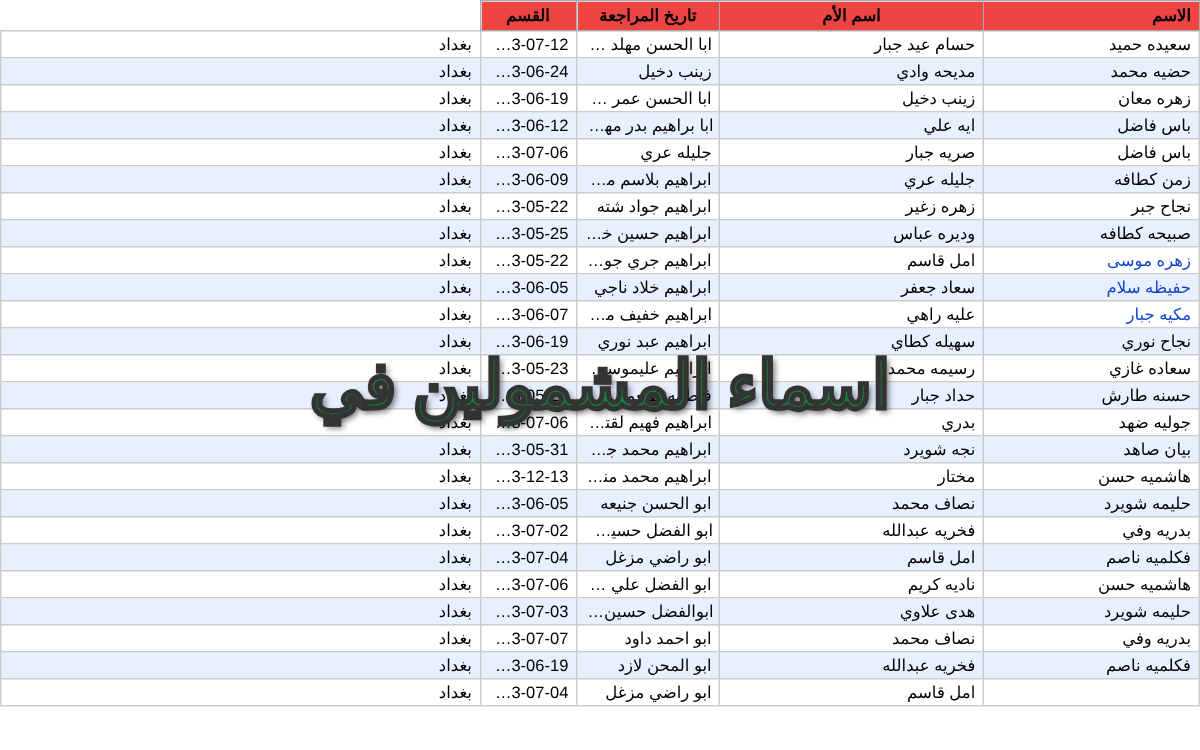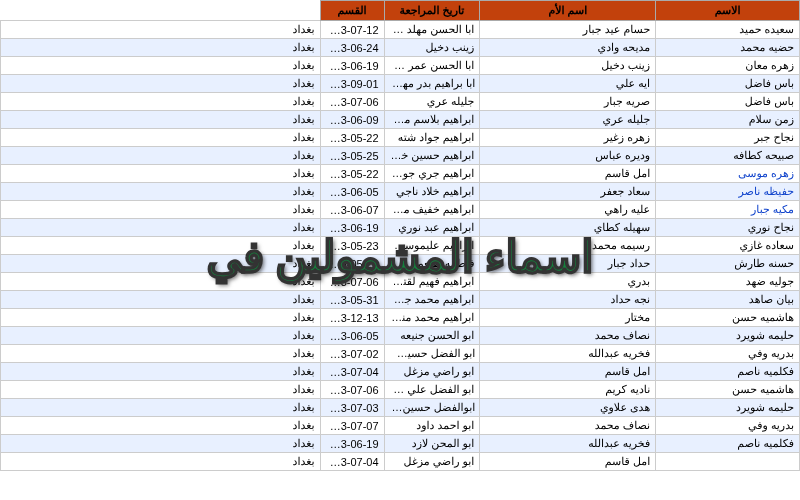--- a/index.html
+++ b/index.html
@@ -20,21 +20,21 @@
       overflow: hidden;
     }
 
     table {
       width: 100%;
       border-collapse: collapse;
       table-layout: fixed;
     }
 
     thead th {
-      background: #c2410c;
+      background: #ef4444;
       border: 1px solid #aaa;
       padding: 3px 5px;
       text-align: center;
       font-weight: bold;
       font-size: 11px;
       position: sticky;
       top: 0;
     }
 
     tbody tr:nth-child(even) { background: #e8f0ff; }
@@ -43,21 +43,21 @@
     tbody td {
       border: 1px solid #ccc;
       padding: 2px 5px;
       text-align: right;
       white-space: nowrap;
       overflow: hidden;
       text-overflow: ellipsis;
       font-size: 11px;
     }
 
-    .col-name { width: 18%; }
+    .col-name { width: 18%; text-align: right; }
     .col-mother { width: 22%; }
     .col-date { width: 12%; }
     .col-city { width: 8%; }
 
     
     .overlay {
       position: absolute;
       top: 50%;
       left: 50%;
       transform: translate(-50%, -50%);
@@ -129,32 +129,32 @@
             <td>زهره معان</td>
             <td>زينب دخيل</td>
             <td>ابا الحسن عمر مالك</td>
             <td>2023-06-19</td>
             <td>بغداد</td>
           </tr>
           <tr>
             <td>باس فاضل</td>
             <td>ايه علي</td>
             <td>ابا براهيم بدر مهدوس</td>
-            <td>2023-09-01</td>
+            <td>2023-06-12</td>
             <td>بغداد</td>
           </tr>
           <tr>
             <td>باس فاضل</td>
             <td>صريه جبار</td>
             <td>جليله عري</td>
             <td>2023-07-06</td>
             <td>بغداد</td>
           </tr>
           <tr>
-            <td>زمن سلام</td>
+            <td>زمن كطافه</td>
             <td>جليله عري</td>
             <td>ابراهيم بلاسم مويح</td>
             <td>2023-06-09</td>
             <td>بغداد</td>
           </tr>
           <tr>
             <td>نجاح جبر</td>
             <td>زهره زغير</td>
             <td>ابراهيم جواد شته</td>
             <td>2023-05-22</td>
@@ -168,21 +168,21 @@
             <td>بغداد</td>
           </tr>
           <tr>
             <td class="blue-text">زهره موسى</td>
             <td>امل قاسم</td>
             <td>ابراهيم جري جودي</td>
             <td>2023-05-22</td>
             <td>بغداد</td>
           </tr>
           <tr>
-            <td class="blue-text">حفيظه ناصر</td>
+            <td class="blue-text">حفيظه سلام</td>
             <td>سعاد جعفر</td>
             <td>ابراهيم خلاد ناجي</td>
             <td>2023-06-05</td>
             <td>بغداد</td>
           </tr>
           <tr>
             <td class="blue-text">مكيه جبار</td>
             <td>عليه راهي</td>
             <td>ابراهيم خفيف ماضي</td>
             <td>2023-06-07</td>
@@ -211,21 +211,21 @@
           </tr>
           <tr>
             <td>جوليه ضهد</td>
             <td>بدري</td>
             <td>ابراهيم فهيم لقتر لقنه</td>
             <td>2023-07-06</td>
             <td>بغداد</td>
           </tr>
           <tr>
             <td>بيان صاهد</td>
-            <td>نجه حداد</td>
+            <td>نجه شويرد</td>
             <td>ابراهيم محمد جري محنبل</td>
             <td>2023-05-31</td>
             <td>بغداد</td>
           </tr>
           <tr>
             <td>هاشميه حسن</td>
             <td>مختار</td>
             <td>ابراهيم محمد منهل</td>
             <td>2023-12-13</td>
             <td>بغداد</td>

